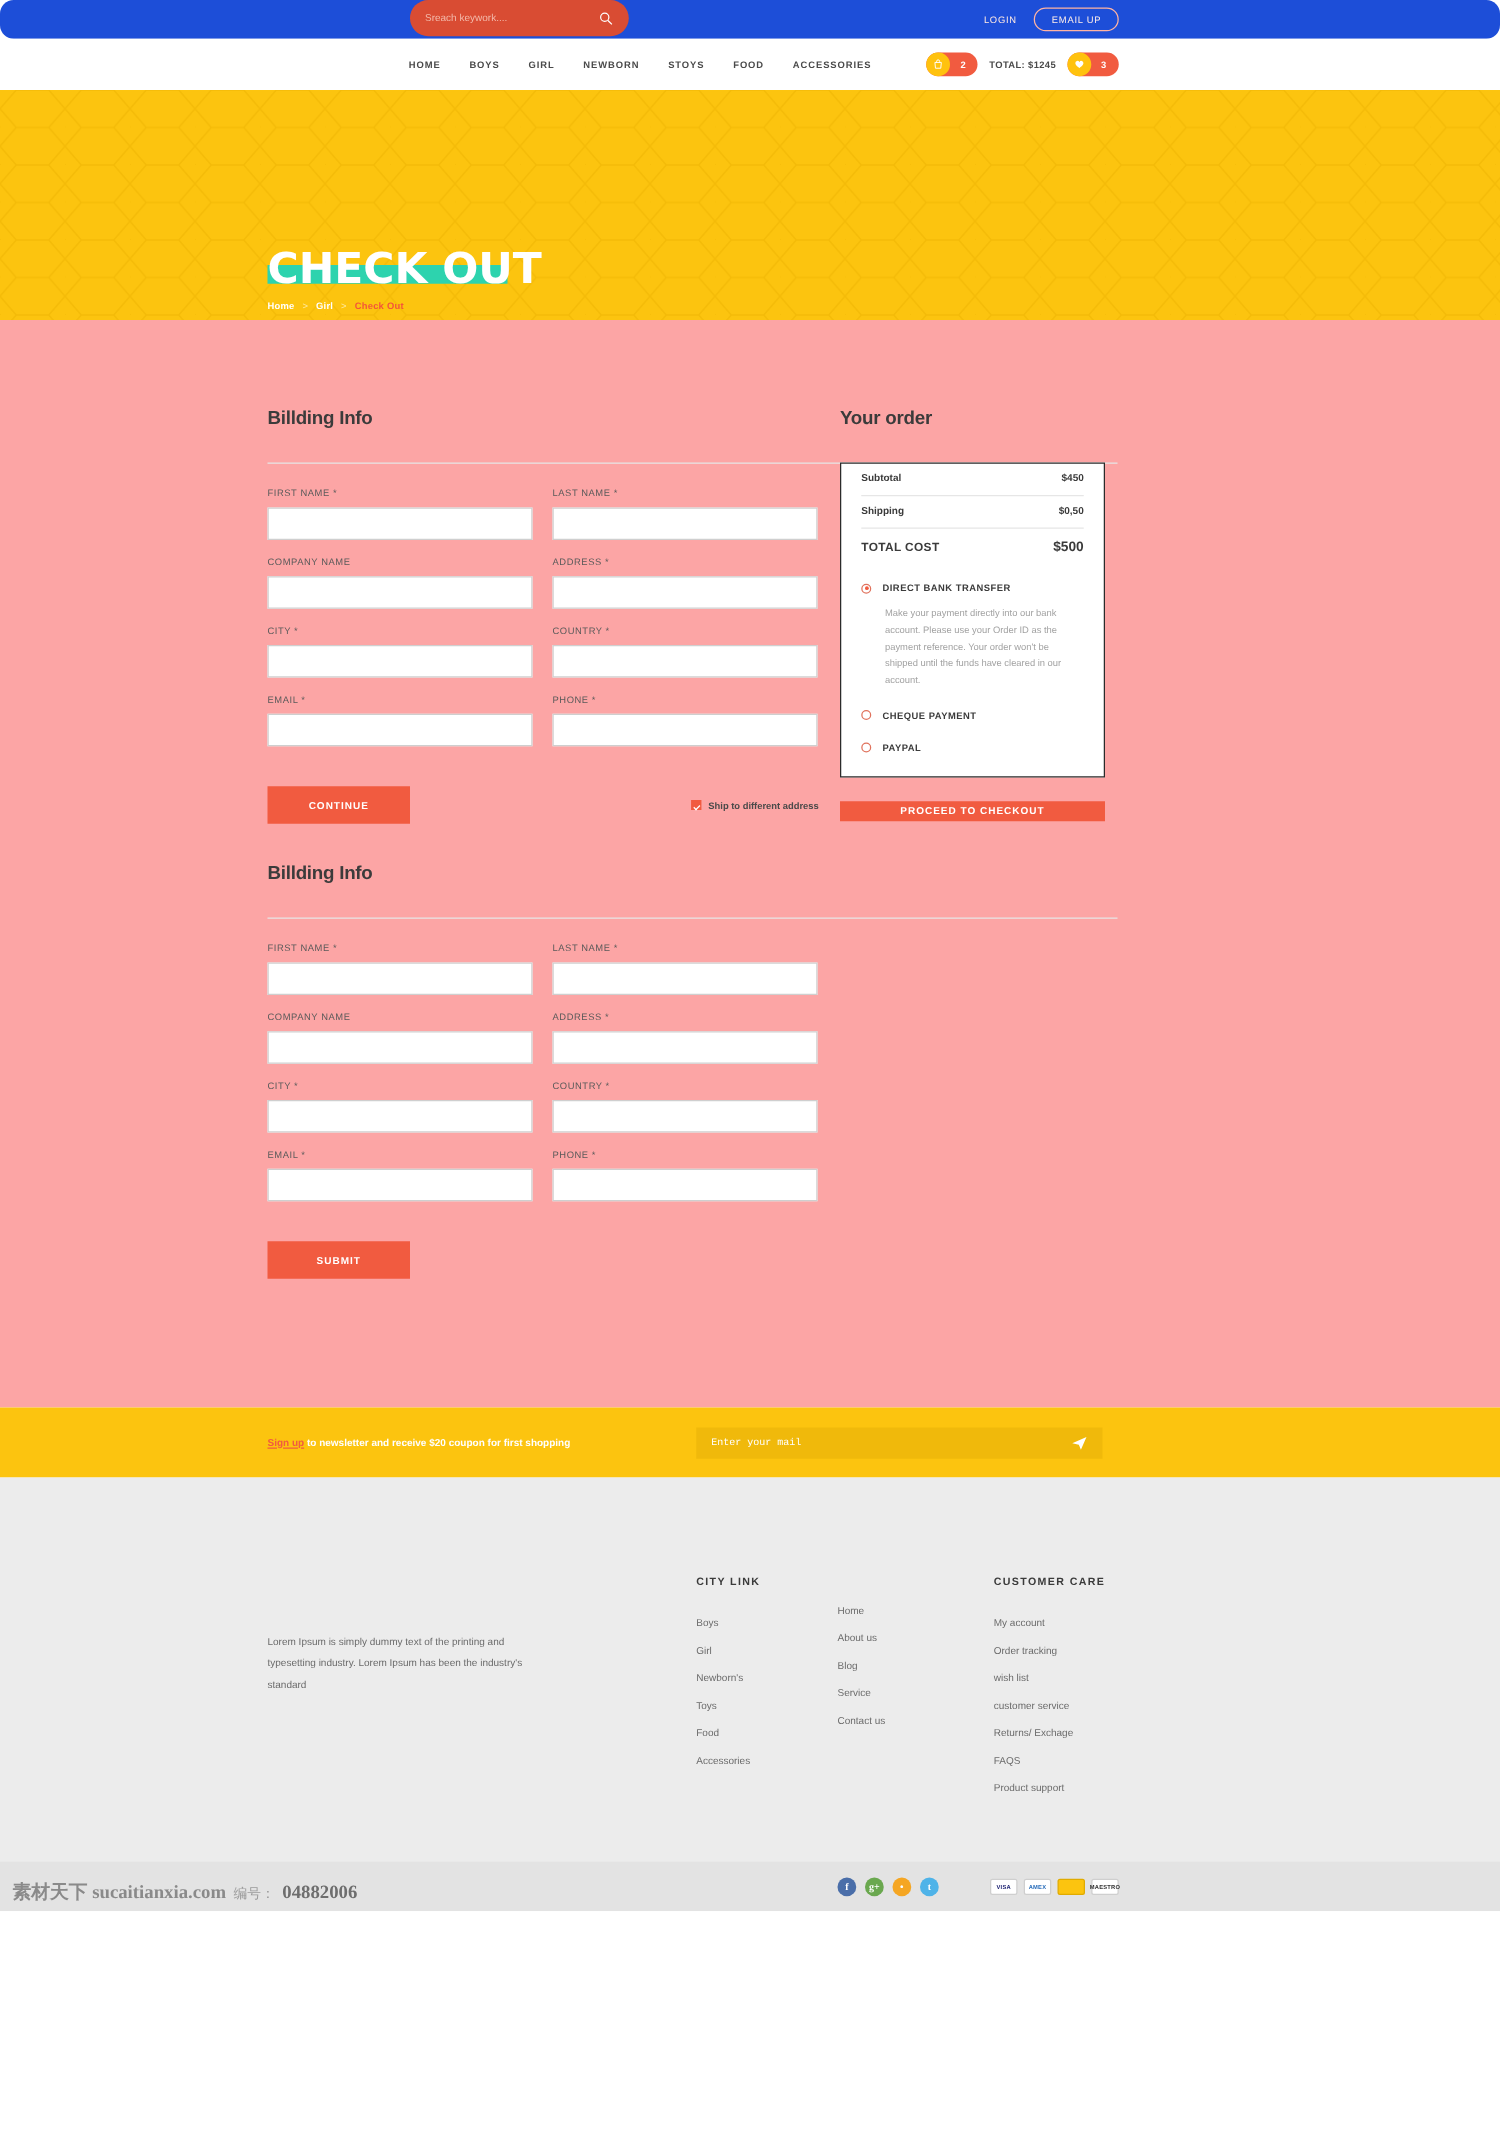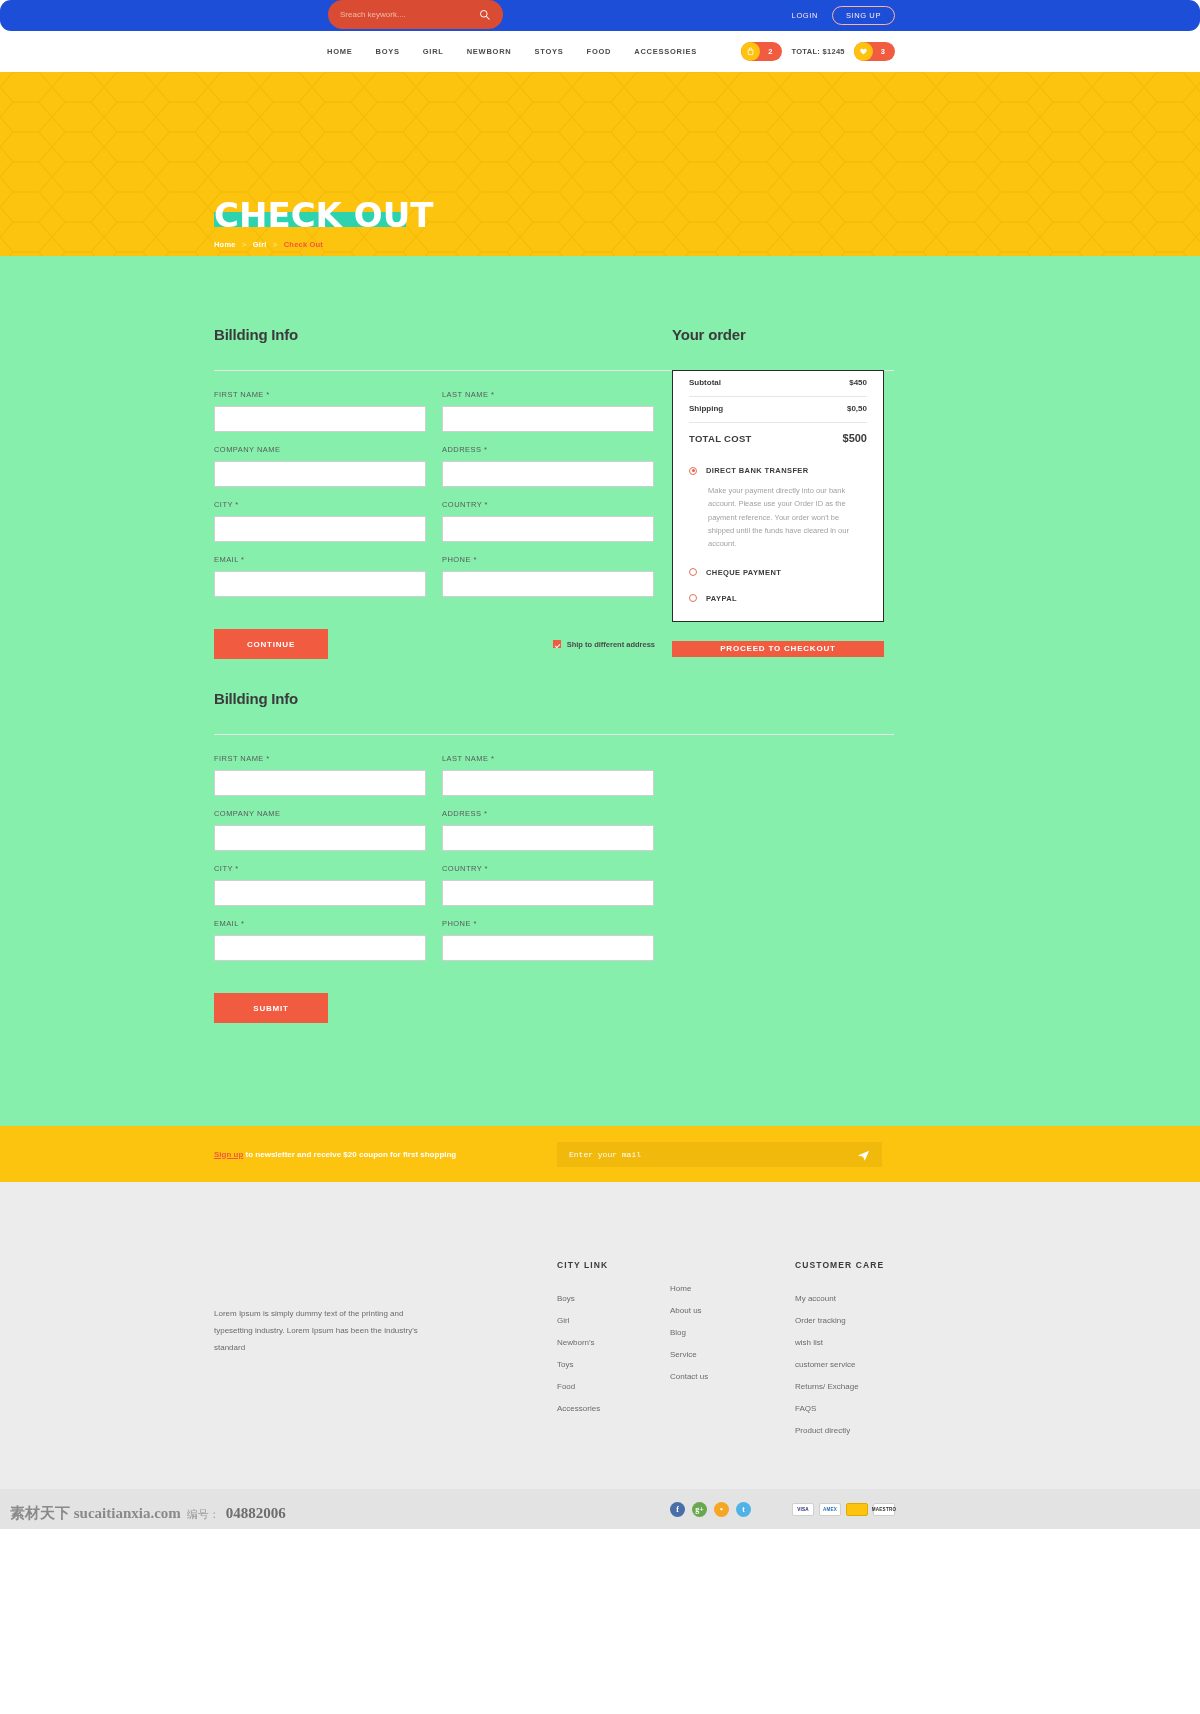--- a/index.html
+++ b/index.html
@@ -118,21 +118,21 @@
   }
   .breadcrumb span.sep { color: #ffe9a0; margin: 0 4px; font-weight: 400; }
   .breadcrumb span.cur { color: #f4553a; }
   .breadcrumb span.crumb { color: #ffffff; cursor: pointer; }
 
   
   .main {
     position: relative;
     padding: 70px 0 0 0;
     min-height: 870px;
-    background: #86efac;
+    background: #fca5a5;
   }
   .wrap { width: 680px; margin-left: 214px; position: relative; }
 
   .sect-title {
     font-size: 15px; font-weight: 700; color: #3b3b3b;
     letter-spacing: -.2px;
   }
   .sect-rule { border-bottom: 1px solid #e6e6e6; margin-top: 27px; }
 
   .form-grid {
@@ -308,21 +308,21 @@
       <input placeholder="Sreach keywork...." style="">
       <span class="search-ic">
         <svg viewBox="0 0 16 16" width="12" height="12">
           <circle cx="6.4" cy="6.4" r="4.4" fill="none" stroke="#ffffff" stroke-width="1.3"></circle>
           <line x1="9.8" y1="9.8" x2="14" y2="14" stroke="#ffffff" stroke-width="1.4"></line>
         </svg>
       </span>
     </div>
     <div class="topbar-right">
       <a class="login-link">LOGIN</a>
-      <div class="signup-btn">SING UP</div>
+      <div class="signup-btn">EMAIL UP</div>
     </div>
   </div>
 
   <div class="navbar">
     <nav class="nav-menu">
       <a>HOME</a>
       <a>BOYS</a>
       <a>GIRL</a>
       <a>NEWBORN</a>
       <a>STOYS</a>
@@ -552,21 +552,21 @@
     </div>
 
     <div class="f-col c3">
       <div class="f-head">CUSTOMER CARE</div>
       <a>My account</a>
       <a>Order tracking</a>
       <a>wish list</a>
       <a>customer service</a>
       <a>Returns/ Exchage</a>
       <a>FAQS</a>
-      <a>Product directly</a>
+      <a>Product support</a>
     </div>
   </div>
 
   <div class="bottombar">
     <div class="socials">
       <span class="soc fb">f</span>
       <span class="soc gp">g+</span>
       <span class="soc rss">•</span>
       <span class="soc tw">t</span>
     </div>

